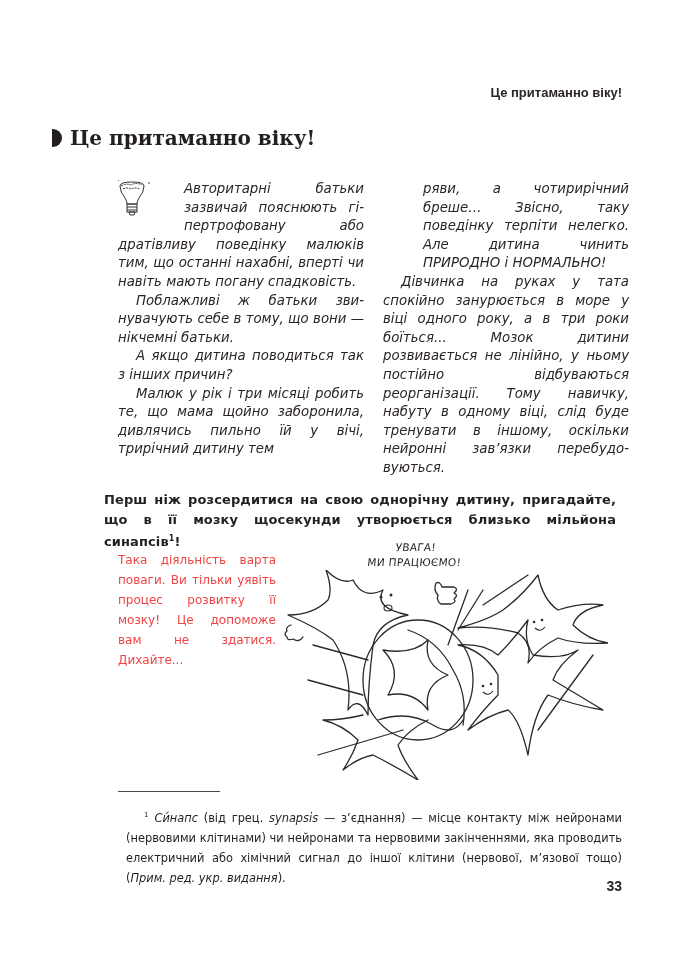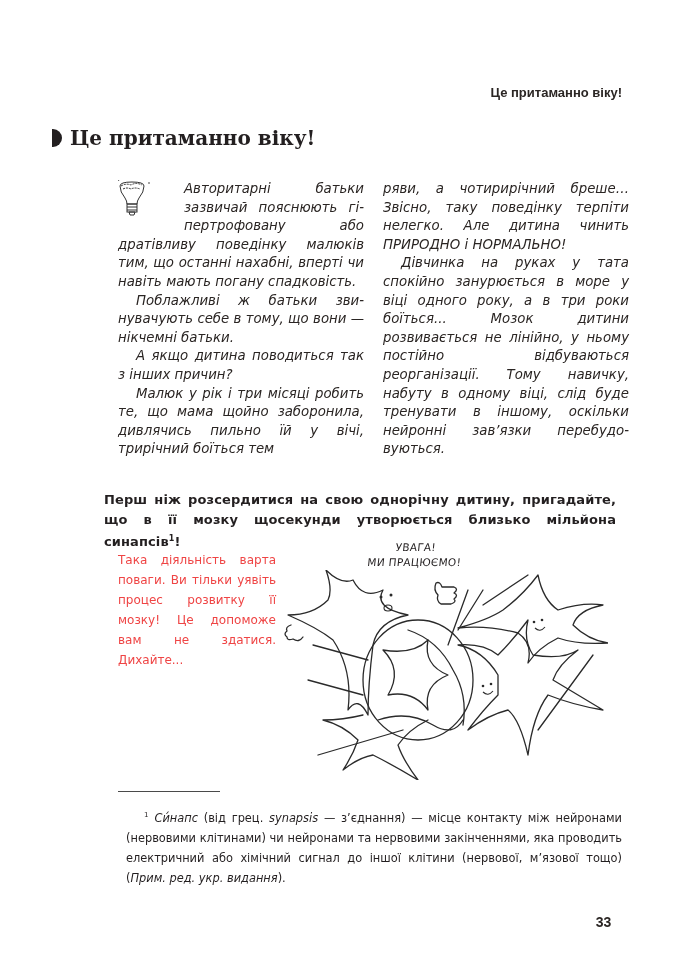--- a/index.html
+++ b/index.html
@@ -10,21 +10,21 @@
     font-family: "Liberation Sans", sans-serif; font-weight: bold; font-size: 13px; color: #2b2624; }
 
   .section-title { left: 52px; top: 126px; display: flex; align-items: center;
     font-family: "DejaVu Serif", serif; font-weight: bold; font-size: 20px; color: #231f20; }
   .section-title .bullet { width: 10px; height: 18px; background: #231f20;
     border-radius: 0 10px 10px 0; margin-right: 8px; }
 
   .col { width: 246px; font-family: "DejaVu Sans", sans-serif; font-size: 13.3px;
     line-height: 18.6px; color: #2a2523; text-align: justify; hyphens: manual; }
   .col p { margin: 0; text-indent: 18px; font-style: italic; }
-  .col p.noindent { text-indent: 0; }
+  .col p.noindent { text-indent: 0; margin-left: 40px; }
   .col-left { left: 118px; top: 180px; }
   .col-right { left: 383px; top: 180px; }
   .float-icon { float: left; width: 66px; height: 40px; margin-right: 0; }
 
   .callout { left: 104px; top: 490px; width: 512px; font-family: "DejaVu Sans", sans-serif;
     font-weight: bold; font-size: 13px; line-height: 19.5px; color: #231f20;
     text-align: justify; text-align-last: justify; letter-spacing: 0.1px; }
   .callout sup { font-size: 8px; }
 
   .side-note { left: 118px; top: 550px; width: 158px; font-family: "DejaVu Sans", sans-serif;
@@ -36,21 +36,21 @@
 
   .illustration { left: 283px; top: 570px; width: 325px; height: 210px; }
 
   .fn-rule { left: 118px; top: 791px; width: 102px; height: 1px; background: #4a4a4a; }
   .footnote { left: 118px; top: 797px; width: 512px; font-family: "DejaVu Sans", sans-serif;
     font-size: 11.4px; line-height: 20px; color: #231f20; text-align: justify; }
   .footnote p { margin: 8px; text-indent: 18px; }
   .footnote sup { font-size: 7px; margin-right: 6px; }
   .footnote i { font-style: italic; }
 
-  .page-number { left: 585px; top: 914px; width: 37px; text-align: center;
+  .page-number { left: 585px; top: 878px; width: 37px; text-align: right;
     font-family: "Liberation Sans", sans-serif; font-weight: bold; font-size: 14px; color: #2b2624; }
 </style>
 </head>
 <body>
 
 <div class="abs running-head">Це притаманно віку!</div>
 
 <div class="abs section-title">
   <span class="bullet"></span>
   <span>Це притаманно віку!</span>
@@ -67,21 +67,21 @@
       <line x1="9" y1="30" x2="19" y2="30"></line>
       <path d="M11 32 h6 l-1 3 h-4z"></path>
     </g>
     <circle cx="0.5" cy="0" r="0.8" fill="#333"></circle>
     <circle cx="31" cy="3" r="0.8" fill="#333"></circle>
     <circle cx="15" cy="-2" r="0.8" fill="#333"></circle>
   </svg>
   <p style="text-indent:0;padding-left:0;">Авторитарні батьки зазвичай пояснюють гі­пертрофовану або дратівливу поведінку малюків тим, що ос­танні нахабні, вперті чи навіть мають погану спадковість.</p>
   <p>Поблажливі ж батьки зви­нувачують себе в тому, що вони — нікчемні батьки.</p>
   <p>А якщо дитина поводиться так з інших причин?</p>
-  <p>Малюк у рік і три місяці ро­бить те, що мама щойно забо­ронила, дивлячись пильно їй у вічі, трирічний боїться тем­</p>
+  <p>Малюк у рік і три місяці ро­бить те, що мама щойно забо­ронила, дивлячись пильно їй у вічі, трирічний дитину тем­</p>
 </div>
 
 <div class="abs col col-right">
   <p class="noindent">ряви, а чотирирічний бреше… Звісно, таку поведінку терпіти нелегко. Але дитина чинить ПРИРОДНО і НОРМАЛЬНО!</p>
   <p>Дівчинка на руках у тата спокійно занурюється в море у віці одного року, а в три роки боїться... Мозок дити­ни розвивається не лінійно, у ньому постійно відбувають­ся реорганізації. Тому навичку, набуту в одному віці, слід буде тренувати в іншому, оскільки нейронні зав’язки перебудо­вуються.</p>
 </div>
 
 <div class="abs callout"><span>Перш ніж розсердитися на свою однорічну дитину, пригадайте, що в її мозку щосекунди утворюється близько мільйона синапсів</span><sup>1</sup><span>!</span></div>
 
 <div class="abs side-note">Така діяльність варта поваги. Ви тільки уя­віть процес розвитку її мозку! Це допомо­же вам не здатися. Дихайте...</div>

